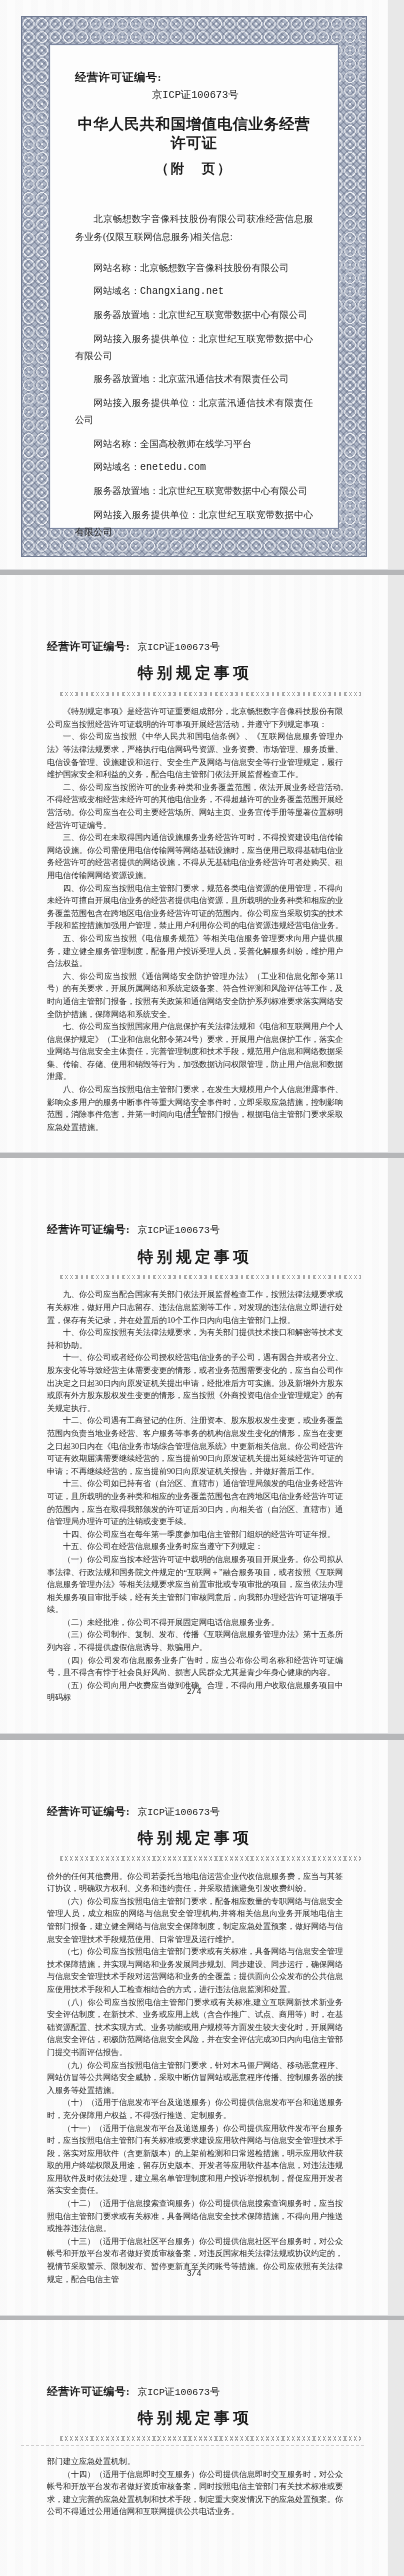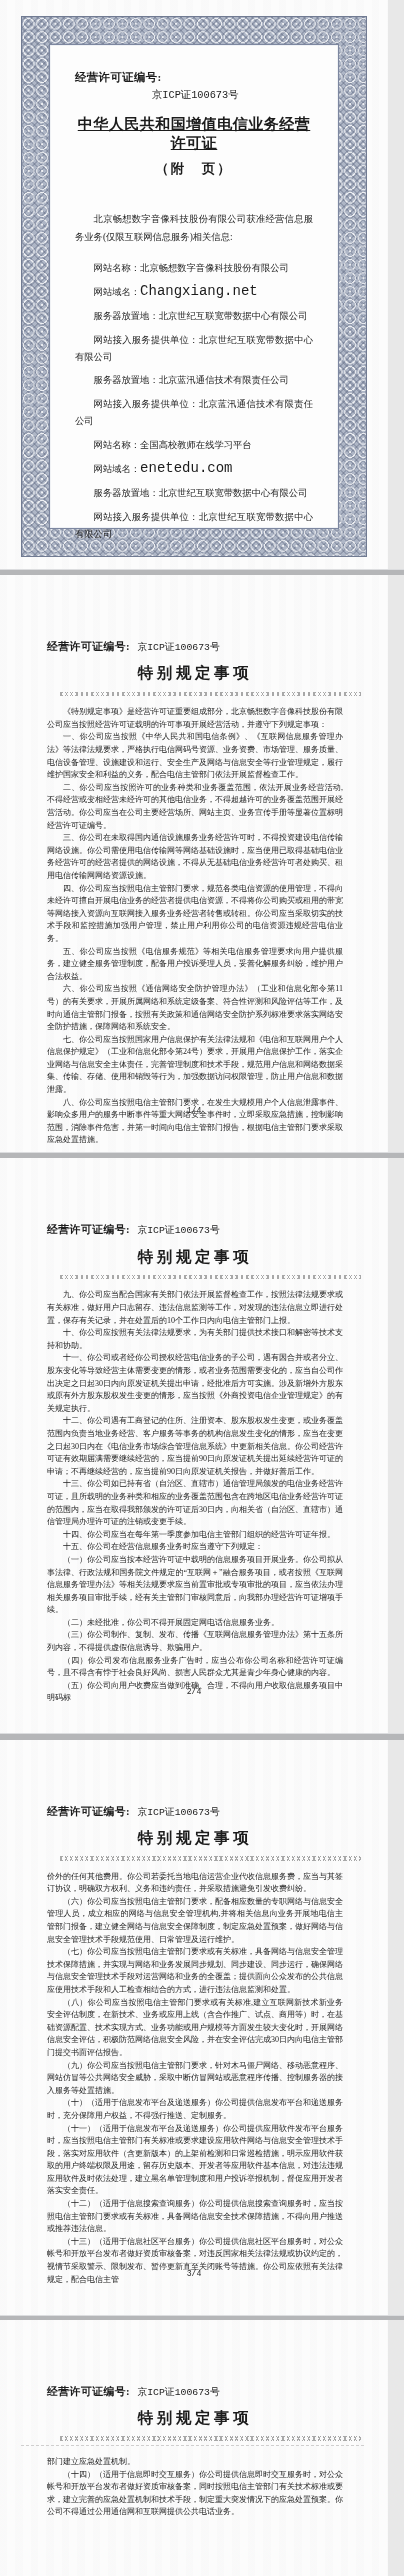--- a/index.html
+++ b/index.html
@@ -54,21 +54,20 @@
     margin:3.1px 0 0 77px;
     font-size:10.3px;
     font-family:"Liberation Mono","DejaVu Sans Mono",monospace;
   }
   .cert-title{
     margin:13.4px 0 0;
     text-align:center;
     font-size:15px;
     font-weight:bold;
     letter-spacing:0.5px;
-    text-decoration:underline;
   }
   .cert-subtitle{
     margin-top:7.2px;
     text-align:center;
     font-size:13.4px;
     font-weight:bold;
     letter-spacing:2.1px;
   }
   .cert-intro{
     margin:33px 0 13.4px;
@@ -79,21 +78,21 @@
   }
   .cert-entries .entry{
     margin:0 0 6.7px;
     font-size:9.3px;
     line-height:17px;
     text-indent:2em;
     text-align:justify;
   }
   .cert-entries .entry .eval.mono{
     font-family:"Liberation Mono","DejaVu Sans Mono",monospace;
-    font-size:14px;
+    font-size:10px;
   }
 
   
   .prov-page{padding:65px 45px 8px 47px;}
   .prov-page.h1{height:577px;}
   .prov-page.h2{height:575px;}
   .prov-page.h3{height:553px;}
   .prov-head{white-space:nowrap;}
   .prov-lic-label{font-size:10.8px;font-weight:bold;letter-spacing:0.5px;}
   .prov-lic-value{
@@ -179,21 +178,21 @@
       <span class="prov-lic-label">经营许可证编号:</span>
       <span class="prov-lic-value">京ICP证100673号</span>
     </div>
     <h2 class="prov-title">特别规定事项</h2>
     <div class="wavy"></div>
     <div class="prov-body">
         <p class="para">《特别规定事项》是经营许可证重要组成部分，北京畅想数字音像科技股份有限公司应当按照经营许可证载明的许可事项开展经营活动，并遵守下列规定事项：</p>
         <p class="para">一、你公司应当按照《中华人民共和国电信条例》、《互联网信息服务管理办法》等法律法规要求，严格执行电信网码号资源、业务资费、市场管理、服务质量、电信设备管理、设施建设和运行、安全生产及网络与信息安全等行业管理规定，履行维护国家安全和利益的义务，配合电信主管部门依法开展监督检查工作。</p>
         <p class="para">二、你公司应当按照许可的业务种类和业务覆盖范围，依法开展业务经营活动,不得经营或变相经营未经许可的其他电信业务，不得超越许可的业务覆盖范围开展经营活动。你公司应当在公司主要经营场所、网站主页、业务宣传手册等显著位置标明经营许可证编号。</p>
         <p class="para">三、你公司在未取得国内通信设施服务业务经营许可时，不得投资建设电信传输网络设施。你公司需使用电信传输网等网络基础设施时，应当使用已取得基础电信业务经营许可的经营者提供的网络设施，不得从无基础电信业务经营许可者处购买、租用电信传输网网络资源设施。</p>
-        <p class="para">四、你公司应当按照电信主管部门要求，规范各类电信资源的使用管理，不得向未经许可擅自开展电信业务的经营者提供电信资源，不得将你公司购买或租用的带宽等网络接入资源向互联网接入服务业务经营者转售或转租。你公司应当采取切实的技术手段和监控措施加强用户管理，禁止用户利用你公司的电信资源违规经营电信业务。</p>
+        <p class="para">四、你公司应当按照电信主管部门要求，规范各类电信资源的使用管理，不得向未经许可擅自开展电信业务的经营者提供电信资源，且所载明的业务种类和相应的业务覆盖范围包含在跨地区电信业务经营许可证的范围内。你公司应当采取切实的技术手段和监控措施加强用户管理，禁止用户利用你公司的电信资源违规经营电信业务。</p>
         <p class="para">五、你公司应当按照《电信服务规范》等相关电信服务管理要求向用户提供服务，建立健全服务管理制度，配备用户投诉受理人员，妥善化解服务纠纷，维护用户合法权益。</p>
         <p class="para">六、你公司应当按照《通信网络安全防护管理办法》（工业和信息化部令第11号）的有关要求，开展所属网络和系统定级备案、符合性评测和风险评估等工作，及时向通信主管部门报备，按照有关政策和通信网络安全防护系列标准要求落实网络安全防护措施，保障网络和系统安全。</p>
         <p class="para">七、你公司应当按照国家用户信息保护有关法律法规和《电信和互联网用户个人信息保护规定》（工业和信息化部令第24号）要求，开展用户信息保护工作，落实企业网络与信息安全主体责任，完善管理制度和技术手段，规范用户信息和网络数据采集、传输、存储、使用和销毁等行为，加强数据访问权限管理，防止用户信息和数据泄露。</p>
         <p class="para">八、你公司应当按照电信主管部门要求，在发生大规模用户个人信息泄露事件、影响众多用户的服务中断事件等重大网络安全事件时，立即采取应急措施，控制影响范围，消除事件危害，并第一时间向电信主管部门报告，根据电信主管部门要求采取应急处置措施。</p>
       </div>
     <div class="page-no">1/4</div>
   </section>
 
   <div class="page-divider"></div>
 

